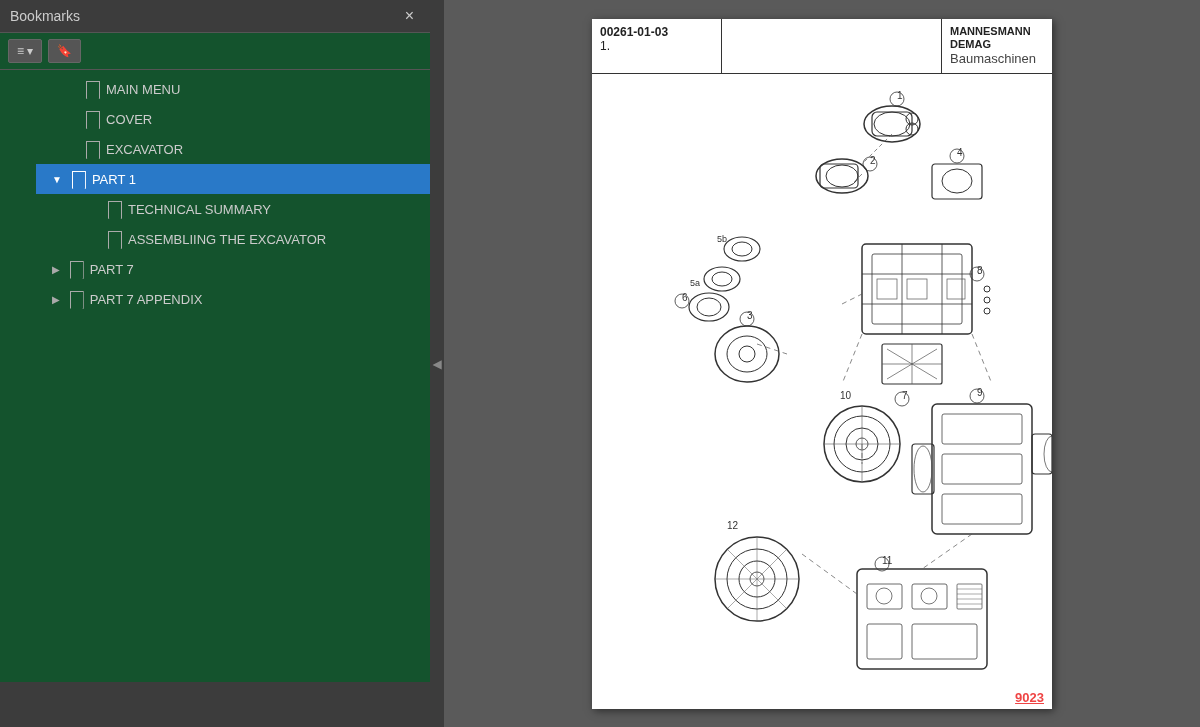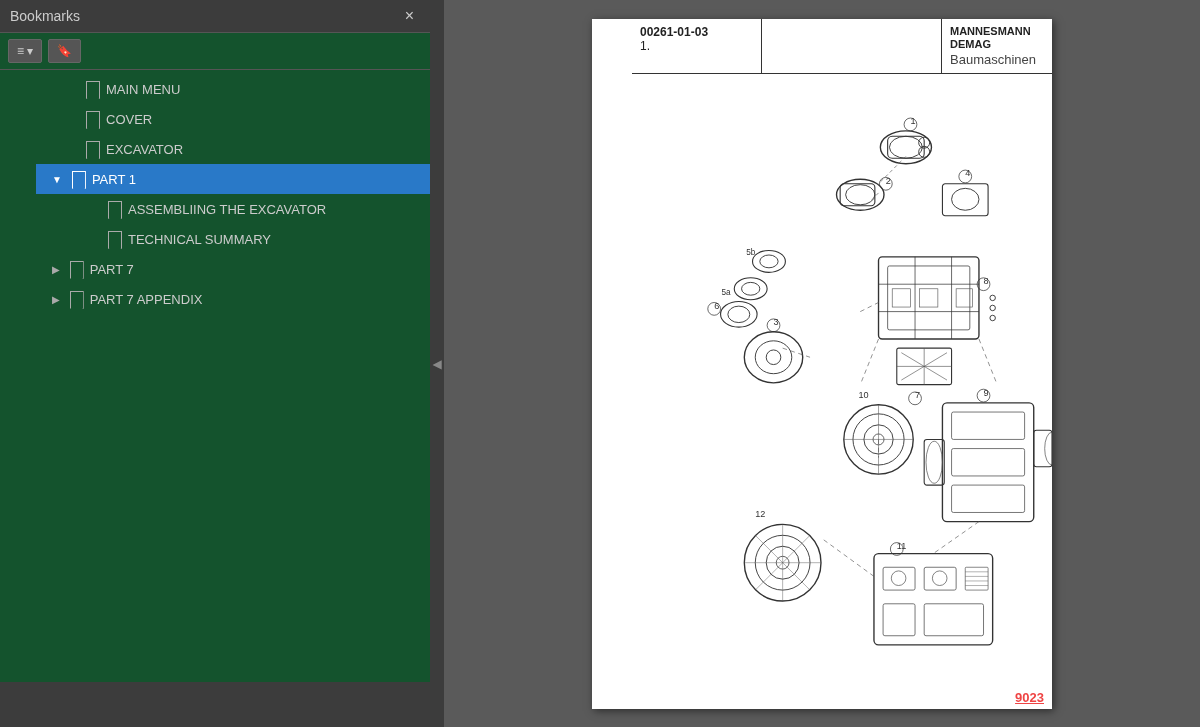--- a/index.html
+++ b/index.html
@@ -171,21 +171,20 @@
       justify-content: center;
       overflow: hidden;
     }
 
     .document-page {
       background: #fff;
       width: 460px;
       height: 690px;
       position: relative;
       box-shadow: 2px 2px 8px rgba(0,0,0,0.5);
-      padding-left: 40px;
     }
 
     
     .page-header {
       display: flex;
       border-bottom: 1.5px solid #333;
       height: 55px;
     }
 
     .page-ref {
@@ -212,21 +211,21 @@
       flex: 1;
       border-right: 1.5px solid #333;
     }
 
     .page-brand {
       width: 110px;
       padding: 6px 8px;
       display: flex;
       flex-direction: column;
       align-items: flex-start;
-      justify-content: space-between;
+      justify-content: flex-start;
     }
 
     .brand-name {
       font-size: 11px;
       font-weight: bold;
       color: #222;
       line-height: 1.2;
       text-transform: uppercase;
     }
 
@@ -316,29 +315,29 @@
         <span class="bm-shape"></span>
       </span>
       <span>PART 1</span>
     </div>
 
     <div class="bookmark-item child-item">
       <span class="expand-icon"> </span>
       <span class="bookmark-icon">
         <span class="bm-shape"></span>
       </span>
-      <span>ASSEMBLIING THE EXCAVATOR</span>
+      <span>TECHNICAL SUMMARY</span>
     </div>
 
     <div class="bookmark-item child-item">
       <span class="expand-icon"> </span>
       <span class="bookmark-icon">
         <span class="bm-shape"></span>
       </span>
-      <span>TECHNICAL SUMMARY</span>
+      <span>ASSEMBLIING THE EXCAVATOR</span>
     </div>
 
     <div class="bookmark-item part-indent">
       <span class="toggle-arrow">▶</span>
       <span class="bookmark-icon">
         <span class="bm-shape"></span>
       </span>
       <span>PART 7</span>
     </div>
 

